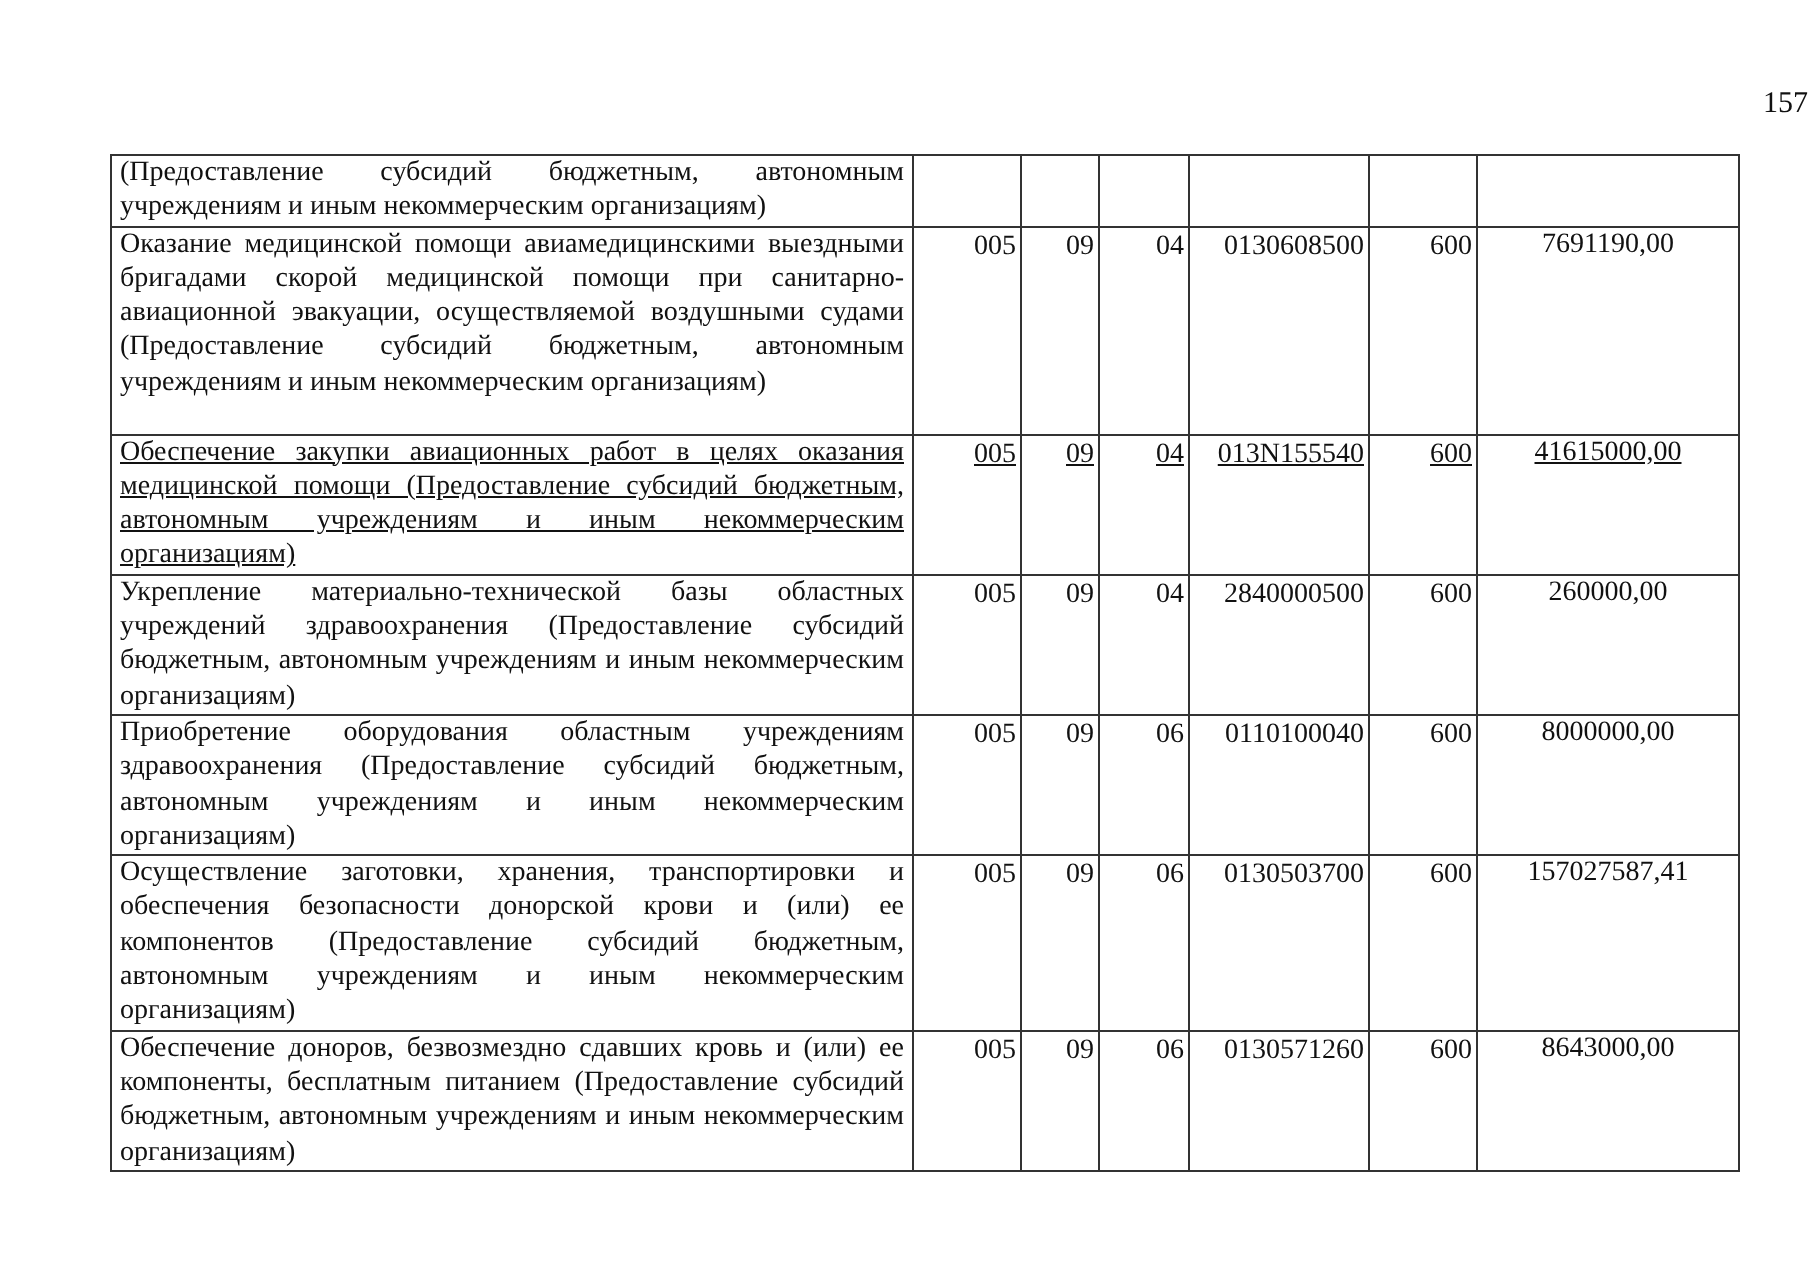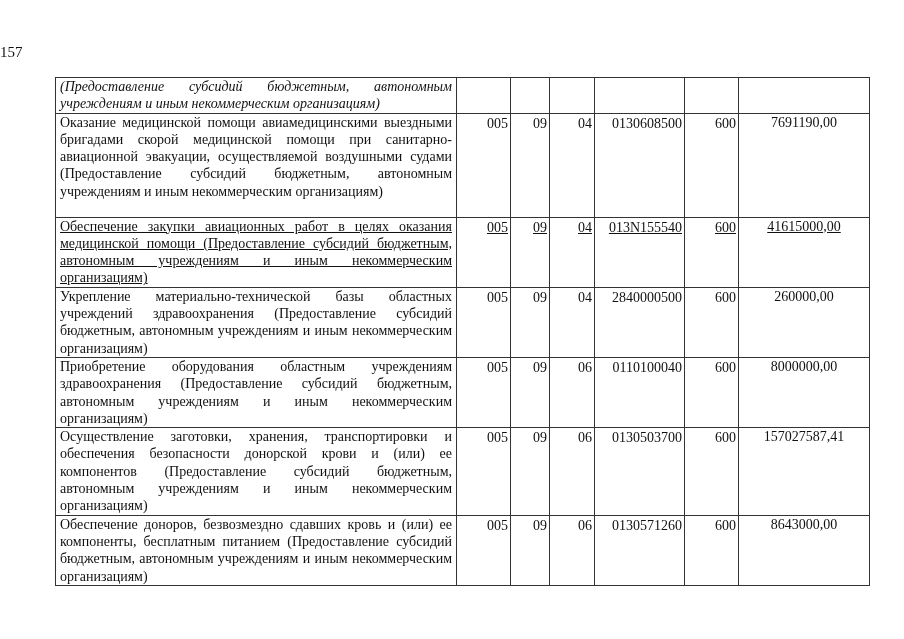--- a/index.html
+++ b/index.html
@@ -1,18 +1,18 @@
 <!DOCTYPE html>
 <html><head>
 <meta charset="utf-8">
 <style>
   html, body { margin:0; padding:0; background:#ffffff; }
   body { width:904px; height:639px; position:relative; overflow:hidden;
          font-family:"Liberation Serif", "DejaVu Serif", serif; color:#111; }
-  .page-num { position:absolute; left:0; width:904px; top:44px; text-align:left;
+  .page-num { position:absolute; left:0; width:904px; top:44px; text-align:right;
               font-size:15px; }
   table { position:absolute; left:55px; top:77px; border-collapse:collapse;
           table-layout:fixed; width:814px; font-size:14px; line-height:17.3px; }
   td { border:1.3px solid #333; vertical-align:top; padding:0 4px; }
   td.desc { text-align:justify; text-align-last:left; }
   td.c { text-align:right; padding:1px 2px 0 2px; }
   td.sum { text-align:center; }
 </style>
 </head>
 <body>
@@ -23,21 +23,21 @@
   <colgroup>
     <col style="width:401px">
       <col style="width:54px">
       <col style="width:39px">
     <col style="width:45px">
       <col style="width:90px">
       <col style="width:54px">
       <col style="width:131px">
   </colgroup>
   <tbody id="tbody">
-      <tr style="height: 34px; font-style: italic;">
+      <tr style="height: 34px;">
     <td class="desc">(Предоставление субсидий бюджетным, автономным учреждениям и иным некоммерческим организациям)</td>
     <td class="c"></td>
     <td class="c"></td>
     <td class="c"></td>
     <td class="c"></td>
     <td class="c"></td>
     <td class="sum"></td>
   </tr>
       <tr style="height: 104px;">
     <td class="desc">Оказание медицинской помощи авиамедицинскими выездными бригадами скорой медицинской помощи при санитарно-авиационной эвакуации, осуществляемой воздушными судами (Предоставление субсидий бюджетным, автономным учреждениям и иным некоммерческим организациям)</td>

